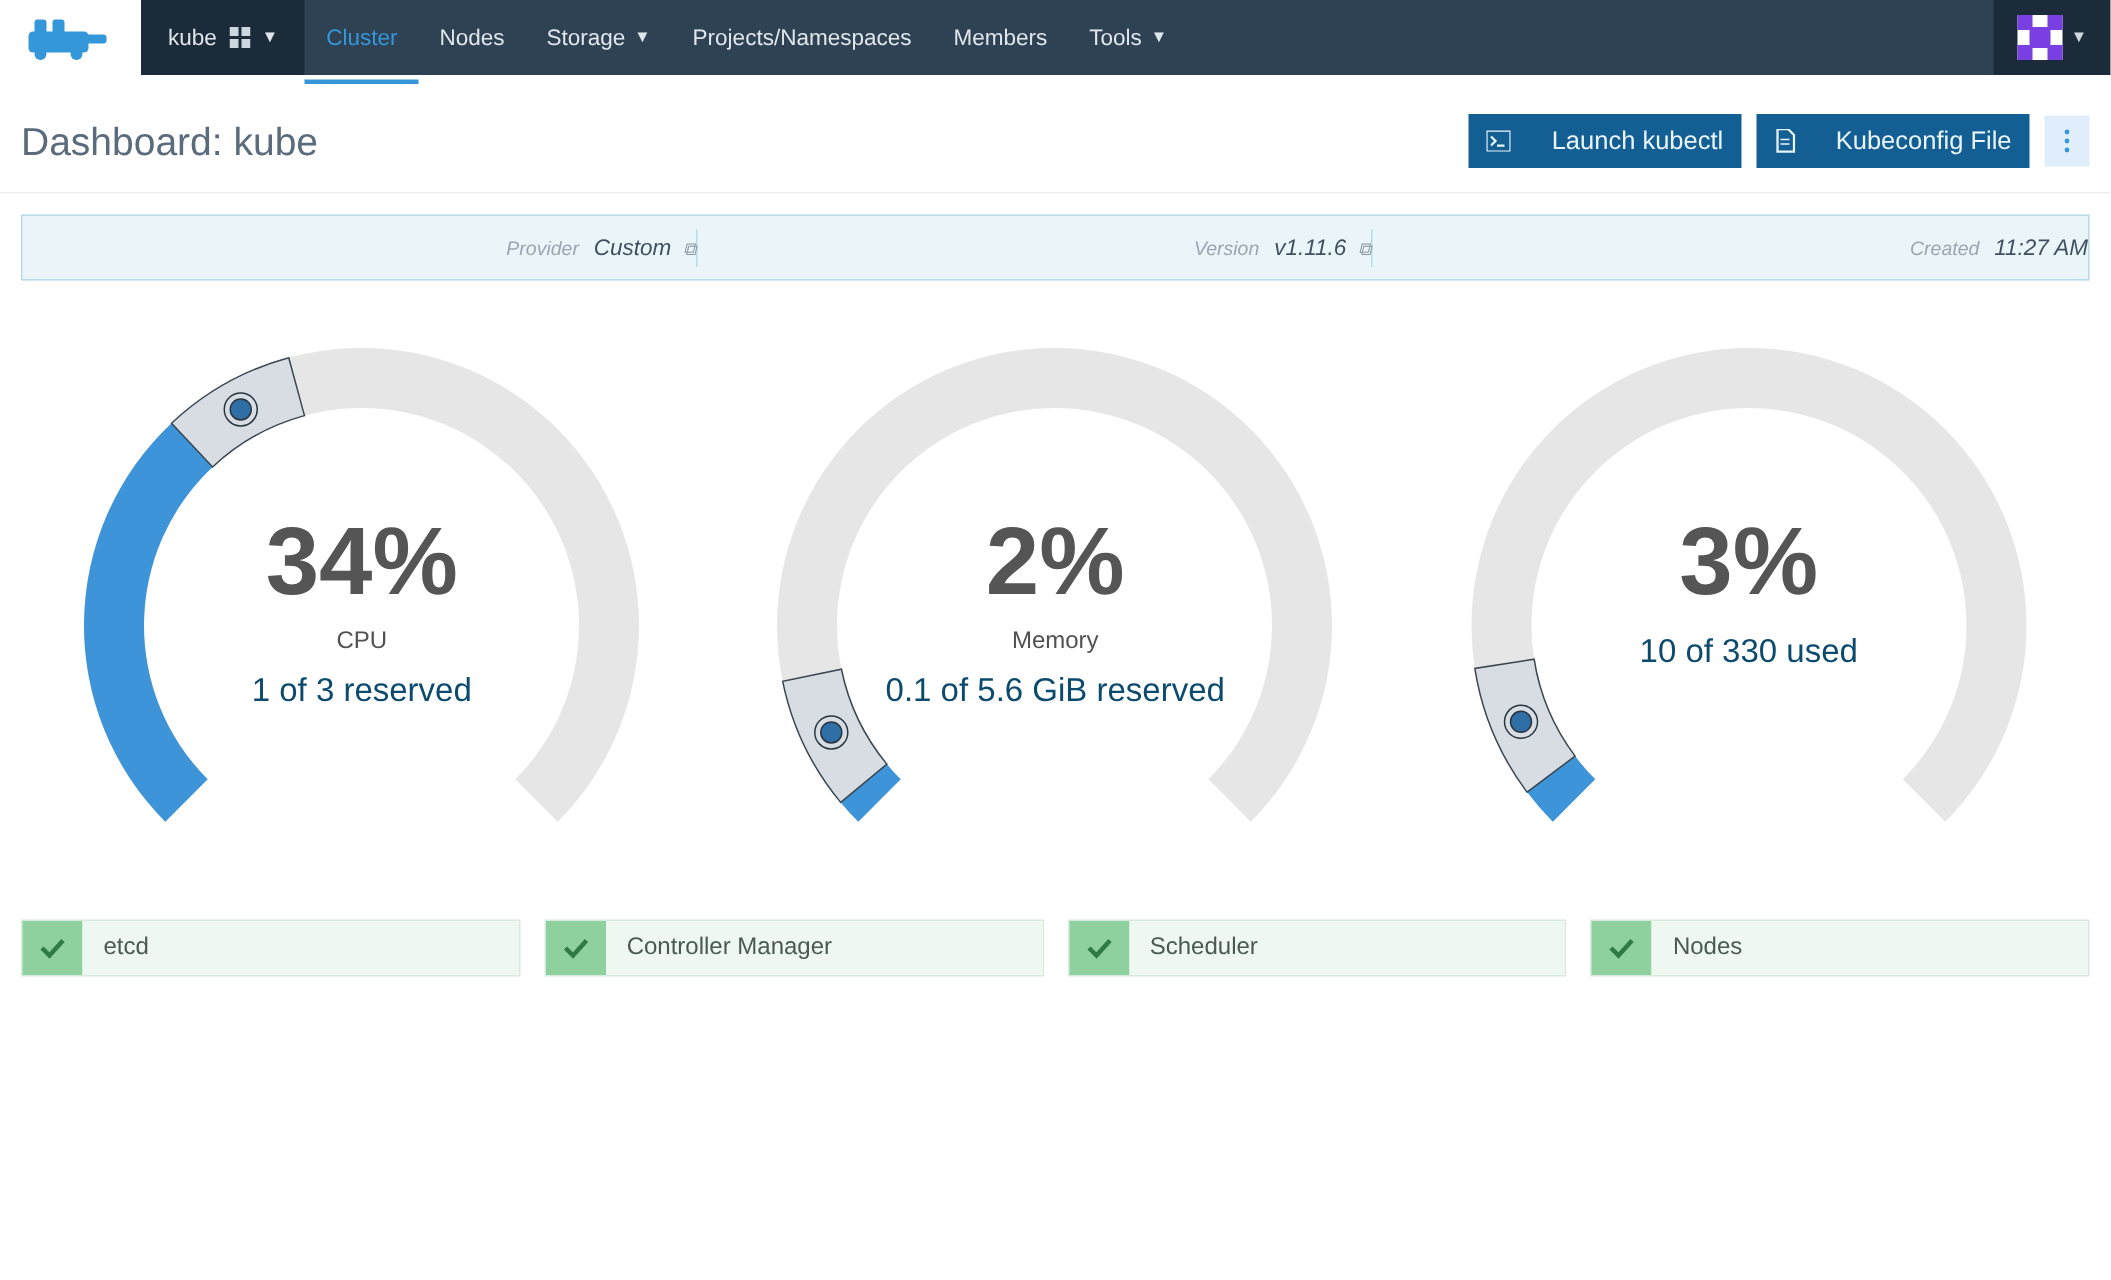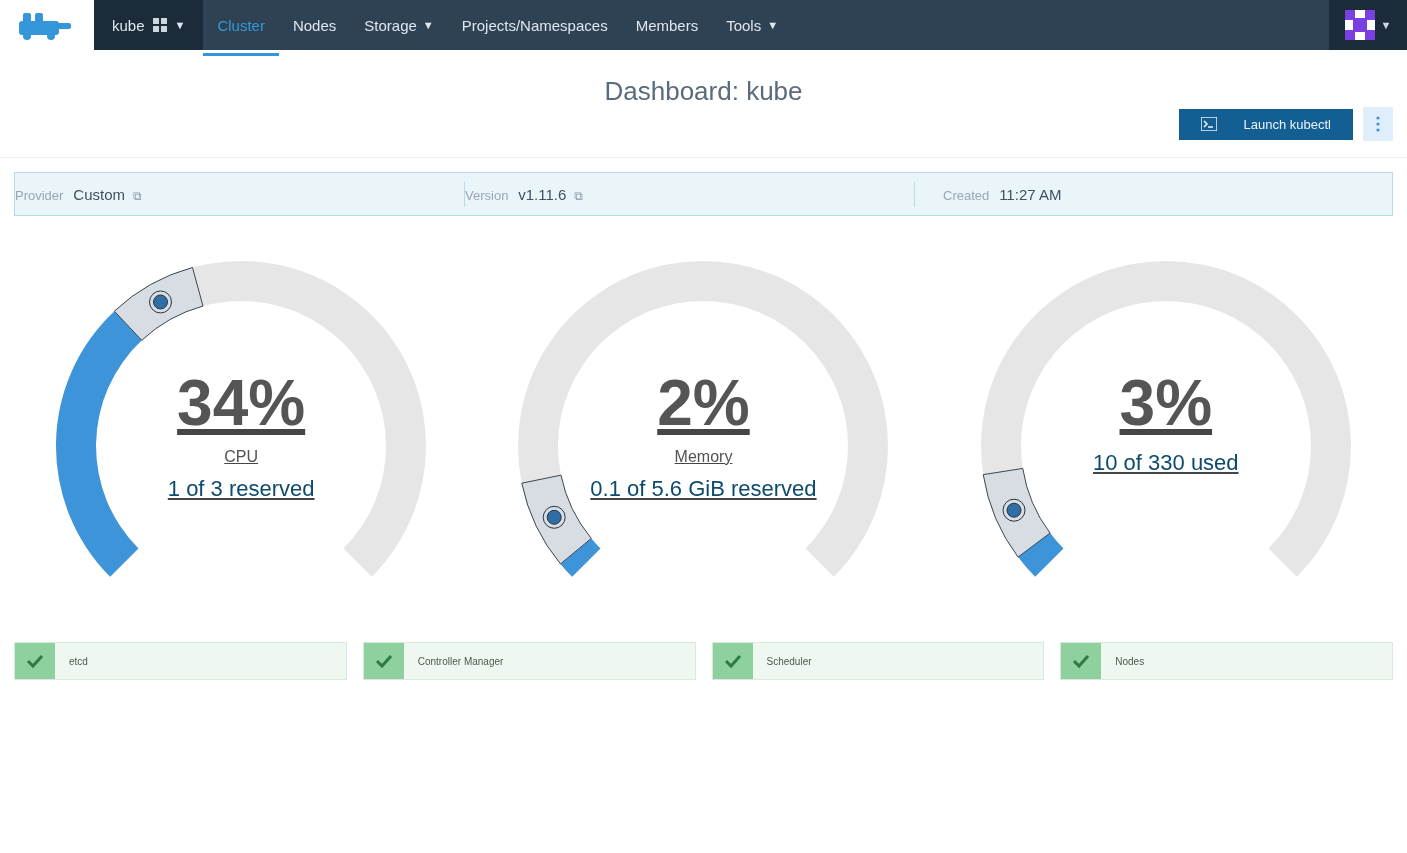--- a/index.html
+++ b/index.html
@@ -73,33 +73,32 @@
       linear-gradient(#7a3fe0,#7a3fe0) 8px 8px/14px 14px no-repeat,
       #fff;
   }
 
   
   .page-header {
     display: flex;
     align-items: center;
     padding: 26px 14px 16px 14px;
     border-bottom: 1px solid #eee;
-    flex-direction: column;
   }
   .page-title {
     font-size: 26px;
     font-weight: 400;
     color: #5a6b7b;
   }
   .header-btns { margin-left: auto; display: flex; gap: 10px; align-items: center; }
   .btn {
     background: #135f94;
     color: #eaf4fb;
-    padding: 8px 22px;
-    font-size: 13px;
+    padding: 8px 12px;
+    font-size: 17px;
     display: flex;
     align-items: center;
     gap: 27px;
     cursor: pointer;
     border: none;
   }
   .btn-menu {
     background: #e0eefb;
     color: #3497da;
     width: 30px;
@@ -112,37 +111,37 @@
   .info-strip {
     margin: 14px;
     border: 1px solid #b7dce8;
     background: #e9f5f8;
     display: flex;
     height: 44px;
     align-items: center;
   }
   .info-cell {
     flex: 1;
-    text-align: left;
+    text-align: right;
     font-size: 14px;
     color: #415060;
     border-right: 1px solid #b7dce8;
     padding: 4px 0;
+    font-style: italic;
   }
   .info-cell:last-child { border-right: none; margin-left: 28px; }
   .info-label { color: #9aa6b1; margin-right: 6px; font-size: 13px; }
   .info-value { color: #415060; font-size: 15px; }
 
   
   .gauges {
     display: flex;
     justify-content: space-around;
     margin: 30px 0 0 0;
     padding: 0 10px;
-    text-decoration: underline;
   }
   .gauge-wrap { text-align: center; width: 460px; }
   .gauge-svg { display: block; margin: 0 auto; }
   .gauge-pct {
     font-size: 64px;
     font-weight: 700;
     color: #565555;
     margin-top: -240px;
     position: relative;
   }
@@ -179,21 +178,21 @@
     display: flex;
     align-items: center;
     justify-content: center;
   }
   .status-text {
     flex: 1;
     background: #eef8f1;
     display: flex;
     align-items: center;
     padding-left: 14px;
-    font-size: 10px;
+    font-size: 16px;
     color: #4a5a4f;
   }
 
   .chev { font-size: 11px; }
   .copy-icon { font-size: 12px; margin-left: 4px; color: #8a97a3; cursor: pointer; }
 </style>
 </head>
 <body>
 
 <div class="topnav">
@@ -252,20 +251,28 @@
   </div>
   <div class="header-btns">
     <button class="btn">
       <svg width="16" height="14" viewBox="0 0 16 14">
         <rect x="0" y="0" width="16" height="14" rx="1" fill="none" stroke="#eaf4fb" stroke-width="1.5"></rect>
         <path d="M3 4 L6 7 L3 10" fill="none" stroke="#eaf4fb" stroke-width="1.5"></path>
         <line x1="7" y1="10" x2="12" y2="10" stroke="#eaf4fb" stroke-width="1.5"></line>
       </svg>
       <span>Launch kubectl</span>
     </button>
+    <button class="btn">
+      <svg width="14" height="16" viewBox="0 0 14 16">
+        <path d="M2 0 H9 L13 4 V15 H2 Z" fill="none" stroke="#eaf4fb" stroke-width="1.5"></path>
+        <line x1="4" y1="7" x2="10" y2="7" stroke="#eaf4fb"></line>
+        <line x1="4" y1="10" x2="10" y2="10" stroke="#eaf4fb"></line>
+      </svg>
+      <span>Kubeconfig File</span>
+    </button>
     <div class="btn-menu">
       <svg width="4" height="16" viewBox="0 0 4 16">
         <circle cx="2" cy="2" r="1.6" fill="#3497da"></circle>
           <circle cx="2" cy="8" r="1.6" fill="#3497da"></circle>
           <circle cx="2" cy="14" r="1.6" fill="#3497da"></circle>
       </svg>
     </div>
   </div>
 </div>
 

